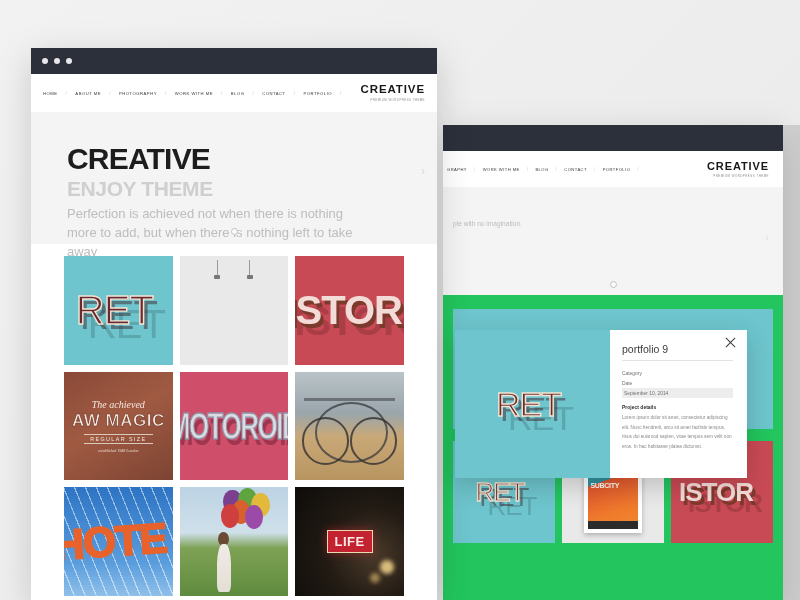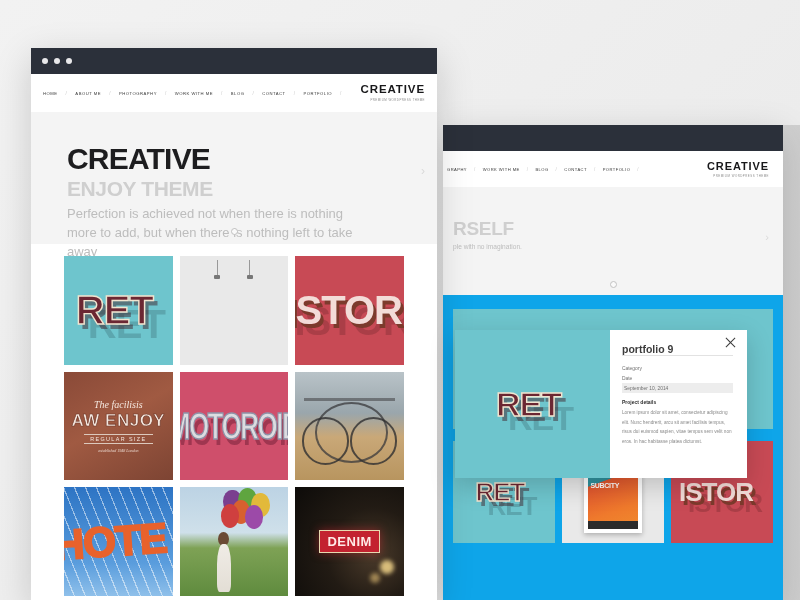--- a/index.html
+++ b/index.html
@@ -2,21 +2,21 @@
 <html><head>
 <meta charset="utf-8">
 <style>
   html,body{margin:0;padding:0;}
   body{
     width:800px;height:600px;overflow:hidden;
     background:linear-gradient(135deg,#f2f2f2 0%,#ededed 55%,#e9e9e9 100%);
     font-family:"Liberation Sans", sans-serif;
     position:relative;
   }
-  .win{position:absolute;background:#0ea5e9;box-shadow:0 10px 34px rgba(0,0,0,.17);overflow:hidden;}
+  .win{position:absolute;background:#22c55e;box-shadow:0 10px 34px rgba(0,0,0,.17);overflow:hidden;}
 
   
   #win2{left:443px;top:125px;width:340px;height:480px;z-index:1;}
   #win2 .titlebar{height:26px;background:#2b303a;}
   #win2 .navbar{height:36px;background:#fff;display:flex;align-items:center;
                 justify-content:space-between;padding:0 14px 0 0;position:relative;}
   #win2 .navlist{display:flex;align-items:center;gap:7px;font-size:4.1px;
                  letter-spacing:.45px;color:#3a3a3a;margin-left:4px;white-space:nowrap;}
   #win2 .navlist .sep{color:#c9c9c9;font-size:4.5px;}
   #win2 .logo{text-align:right;}
@@ -53,21 +53,21 @@
   #win1 .arrow{position:absolute;right:12px;top:52px;color:#dadada;font-size:12px;}
   #win1 .dot-wrap{position:absolute;left:0;right:0;bottom:9px;display:flex;justify-content:center;}
 
   .pagedot{width:7px;height:7px;border-radius:50%;border:1.4px solid #c2c2c2;background:#fafafa;box-sizing:border-box;}
 
   .grid{display:grid;grid-template-columns:repeat(3,1fr);gap:7px;padding:12px 33px;background:#fff;}
   .tile{aspect-ratio:1/1;overflow:hidden;position:relative;background:#ddd;}
 
   
   .art-retro{background:#6ec5cd;display:flex;align-items:center;justify-content:center;overflow:hidden;}
-  .art-retro span{font-size:40px;font-weight:bold;color:#6b2733;letter-spacing:-1px;
+  .art-retro span{font-size:40px;font-weight:normal;color:#6b2733;letter-spacing:-1px;
      -webkit-text-stroke:1.4px #f0e4cf;text-shadow:4px 5px 0 rgba(60,20,28,.45), 12px 14px 0 rgba(60,110,118,.35);
      white-space:nowrap;transform:translateX(-4px);}
   .art-poster{background:#e9e9e9;display:flex;align-items:center;justify-content:center;position:relative;}
   .art-poster .sheet{width:56%;height:80%;background:#fff;box-shadow:0 2px 5px rgba(0,0,0,.25);
      position:relative;overflow:hidden;padding:4px;box-sizing:border-box;}
   .art-poster .sheet .inner{position:absolute;inset:4px;
      background:linear-gradient(160deg,#3aa3ae 0%,#2f8f9b 34%,#e0552e 35%,#ef7a2c 72%,#f08a2d 100%);}
   .art-poster .sheet .ptxt{position:absolute;left:6px;top:38%;color:#fff;font-weight:bold;
      font-size:7px;line-height:1.05;letter-spacing:-.3px;text-align:left;}
   .art-poster .sheet .ptxt small{display:block;font-size:4.4px;font-weight:bold;}
@@ -114,21 +114,21 @@
   .art-exit .glow{position:absolute;right:9%;bottom:20%;width:13%;height:13%;border-radius:50%;
      background:#f4d68a;filter:blur(2px);opacity:.85;}
   .art-exit .glow2{position:absolute;right:22%;bottom:12%;width:9%;height:9%;border-radius:50%;
      background:#e8c377;filter:blur(2px);opacity:.6;}
 
   
   #lightbox{position:absolute;left:455px;top:330px;width:292px;height:148px;background:#fff;
             box-shadow:0 8px 24px rgba(0,0,0,.18);z-index:4;display:flex;overflow:hidden;}
   #lightbox .lb-img{width:155px;flex:0 0 155px;}
   #lightbox .lb-info{flex:1;padding:13px 14px 0 12px;position:relative;box-sizing:border-box;}
-  #lightbox .lb-title{font-size:10.5px;color:#3d3d3d;border-bottom:1px solid #e2e2e2;margin:0 0 7px;font-weight:bold;}
+  #lightbox .lb-title{font-size:10.5px;color:#3d3d3d;border-bottom:1px solid #e2e2e2;padding-bottom:5px;margin:0 0 7px;font-weight:normal;}
   #lightbox .lb-row{font-size:4.9px;color:#6f6f6f;padding:2.5px 0;}
   #lightbox .lb-row.shaded{background:#ededed;padding-left:2px;}
   #lightbox .lb-head{font-size:5px;font-weight:bold;color:#2f2f2f;margin-top:6px;margin-bottom:3px;}
   #lightbox .lb-body{font-size:4.7px;color:#8a8a8a;line-height:2.05;}
   #lightbox .lb-close{position:absolute;right:10px;top:6px;width:13px;height:13px;cursor:pointer;}
   #lightbox .lb-close:before,#lightbox .lb-close:after{content:"";position:absolute;left:0;top:6px;
      width:13px;height:1px;background:#3a3a3a;}
   #lightbox .lb-close:before{transform:rotate(45deg);} #lightbox .lb-close:after{transform:rotate(-45deg);}
 
   .w2grid{display:grid;grid-template-columns:repeat(3,1fr);gap:7px;padding:0 10px;}
@@ -154,21 +154,20 @@
       <span class="item">PORTFOLIO</span>
       <span class="sep">/</span>
     </div>
     <div class="logo">
       <div class="brand">CREATIVE</div>
       <div class="tag">PREMIUM WORDPRESS THEME</div>
     </div>
   </div>
 
   <div class="hero">
-    <h2>RSELF</h2>
     <p>ple with no imagination.</p>
     <div class="arrow">›</div>
     <div class="dot-wrap">
       <span class="pagedot"></span>
     </div>
   </div>
 
   <div style="padding:14px 10px 0;">
     <div class="tile art-retro" style="height:120px;aspect-ratio:auto;">
       <span>RET</span>
@@ -268,22 +267,22 @@
       <div class="clip b">
           <i></i>
         </div>
     </div>
 
     <div class="tile art-history">
       <span>ISTOR</span>
     </div>
 
     <div class="tile art-denim">
-      <div class="l1">The facilisis</div>
-      <div class="l2">AW ENJOY</div>
+      <div class="l1">The achieved</div>
+      <div class="l2">AW MAGIC</div>
       <div class="l3">REGULAR SIZE</div>
       <div class="l4">established 1948 London</div>
     </div>
 
     <div class="tile art-moto">
       <span>MOTOROID</span>
     </div>
 
     <div class="tile art-bike">
       <div class="bar"></div>
@@ -304,17 +303,17 @@
       <div class="b" style="left:48%;top:12%;background:#d8602f;"></div>
       <div class="b" style="left:60%;top:16%;background:#9c4aa8;"></div>
       <div class="b" style="left:38%;top:15%;background:#cf3f3f;"></div>
       <div class="head"></div>
       <div class="girl"></div>
     </div>
 
     <div class="tile art-exit">
       <div class="glow"></div>
       <div class="glow2"></div>
-      <div class="sign">DENIM</div>
+      <div class="sign">LIFE</div>
     </div>
 
   </div>
 </div>
 
 </body></html>

